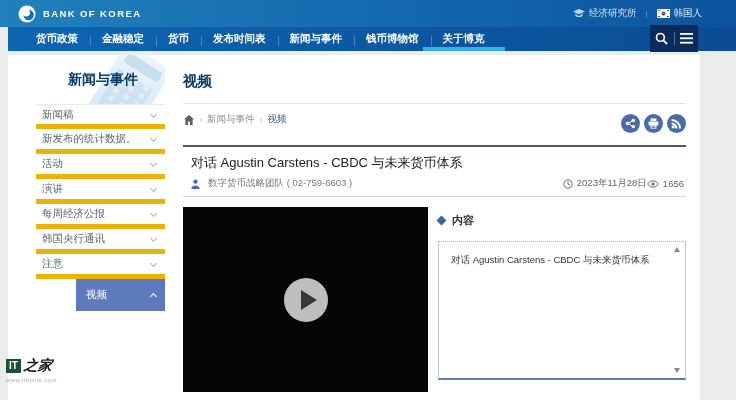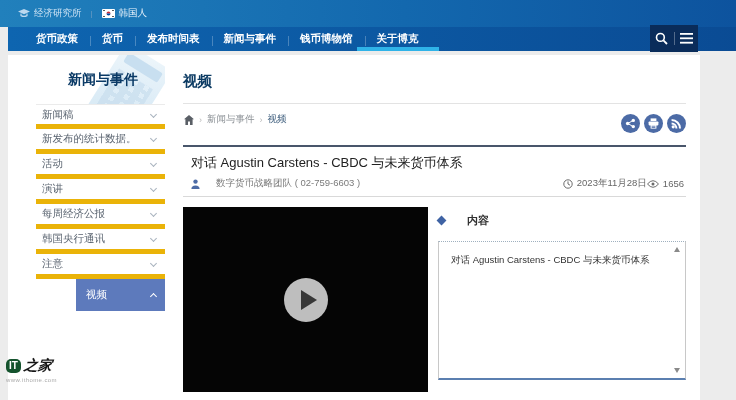--- a/index.html
+++ b/index.html
@@ -74,64 +74,74 @@
   .crumb-sep { color:#b8b8b8; font-size:9px; }
   .quick-icons { position:absolute; top:59px; right:14px; display:flex; gap:4px; }
   .icon-circle { width:19px; height:19px; border-radius:50%; background:#4c6ba6;
     display:flex; align-items:center; justify-content:center; cursor:pointer; border:none; }
 
   .article-head { position:absolute; left:175px; right:14px; top:90px; height:52px;
     border-top:2px solid #49566b; border-bottom:1px solid #d9d9d9; }
   .article-title { position:absolute; left:8px; top:7px; font-size:13px; color:#222;
     font-weight:normal; }
   .meta-left { position:absolute; left:8px; top:30px; display:flex; align-items:center;
-    gap:16px; font-size:9.5px; color:#7a7a7a; }
+    gap:8px; font-size:9.5px; color:#7a7a7a; }
   .meta-right { position:absolute; right:2px; top:30px; display:flex; align-items:center;
     font-size:9.5px; color:#666; }
   .meta-chunk { display:flex; align-items:center; gap:4px; }
 
   .video { position:absolute; left:175px; top:152px; width:245px; height:185px;
     background:#050505; cursor:pointer; }
   .play { position:absolute; left:50%; top:50%; width:44px; height:44px; margin:-22px 0 0 -22px;
     border-radius:50%; background:#cdcdcd; opacity:.93; cursor:pointer; }
   .play::after { content:""; position:absolute; left:17px; top:12px; width:0; height:0;
     border-top:10px solid transparent; border-bottom:10px solid transparent;
     border-left:16px solid #3c3c3c; }
 
   .panel-head { position:absolute; left:430px; top:158px; display:flex; align-items:center;
-    gap:22px; font-size:11px; font-weight:bold; color:#333; }
+    gap:7px; font-size:11px; font-weight:bold; color:#333; }
   .diamond { width:7px; height:7px; background:#3f63a4; transform:rotate(45deg); }
   .panel-box { position:absolute; left:430px; top:186px; width:248px; height:139px;
     background:#fff; border:1px solid #c8c8c8; border-top:1px dotted #9fb0bf;
     border-bottom:2px solid #5b7fb0; cursor:text; }
   .panel-text { margin:11px 14px 0 12px; font-size:9.5px; color:#333; line-height:1.4; }
   .s-up { position:absolute; top:5px; right:5px; width:0; height:0;
     border-left:3px solid transparent; border-right:3px solid transparent;
     border-bottom:5px solid #8a8a8a; cursor:pointer; }
   .s-down { position:absolute; bottom:5px; right:5px; width:0; height:0;
     border-left:3px solid transparent; border-right:3px solid transparent;
     border-top:5px solid #8a8a8a; cursor:pointer; }
 
   
   .watermark { position:absolute; left:6px; top:357px; width:78px; }
   .wm-row { display:flex; align-items:center; gap:3px; }
   .wm-badge { background:#14532d; color:#fff; font-weight:bold; font-size:10px;
-    padding:1px 3px; border-radius:5px; line-height:1.2; }
+    padding:1px 3px; border-radius:0; line-height:1.2; }
   .wm-script { font-family:"DejaVu Serif", serif; font-style:italic; font-weight:bold;
     font-size:14px; color:#151515; transform:skewX(-6deg); }
   .wm-url { font-size:6px; color:#aaa; margin-top:2px; letter-spacing:.4px; }
 
   svg { display:block; }
 </style>
 </head>
 <body>
 
 <div class="stage">
 
   <header class="topbar">
+    <div class="brand">
+      <span>
+        <svg width="18" height="18" viewBox="0 0 18 18">
+          <circle cx="9" cy="9" r="8.5" fill="#ffffff"></circle>
+          <circle cx="10.6" cy="10" r="5.2" fill="#1470ae"></circle>
+          <circle cx="8.2" cy="7.8" r="3.8" fill="#ffffff"></circle>
+        </svg>
+      </span>
+      <span class="brand-text">BANK OF KOREA</span>
+    </div>
     <div class="utility">
       <span class="util-link">
         <span>
           <svg width="12" height="9" viewBox="0 0 12 9">
             <polygon points="6,0 12,2.6 6,5.2 0,2.6" fill="#bcd8ef"></polygon>
             <path d="M3 4.4 v2.2 q3 1.6 6 0 v-2.2" fill="none" stroke="#bcd8ef" stroke-width="1.2"></path>
           </svg>
         </span>
         <span>经济研究所</span>
       </span>
@@ -149,20 +159,23 @@
           </svg>
         </span>
         <span>韩国人</span>
       </span>
     </div>
   </header>
 
   <nav class="navbar">
     <div class="nav-item">
         <span>货币政策</span>
+      </div>
+    <div class="nav-item">
+        <span>金融稳定</span>
       </div>
     <div class="nav-item">
         <span>货币</span>
       </div>
     <div class="nav-item">
         <span>发布时间表</span>
       </div>
     <div class="nav-item">
         <span>新闻与事件</span>
       </div>

